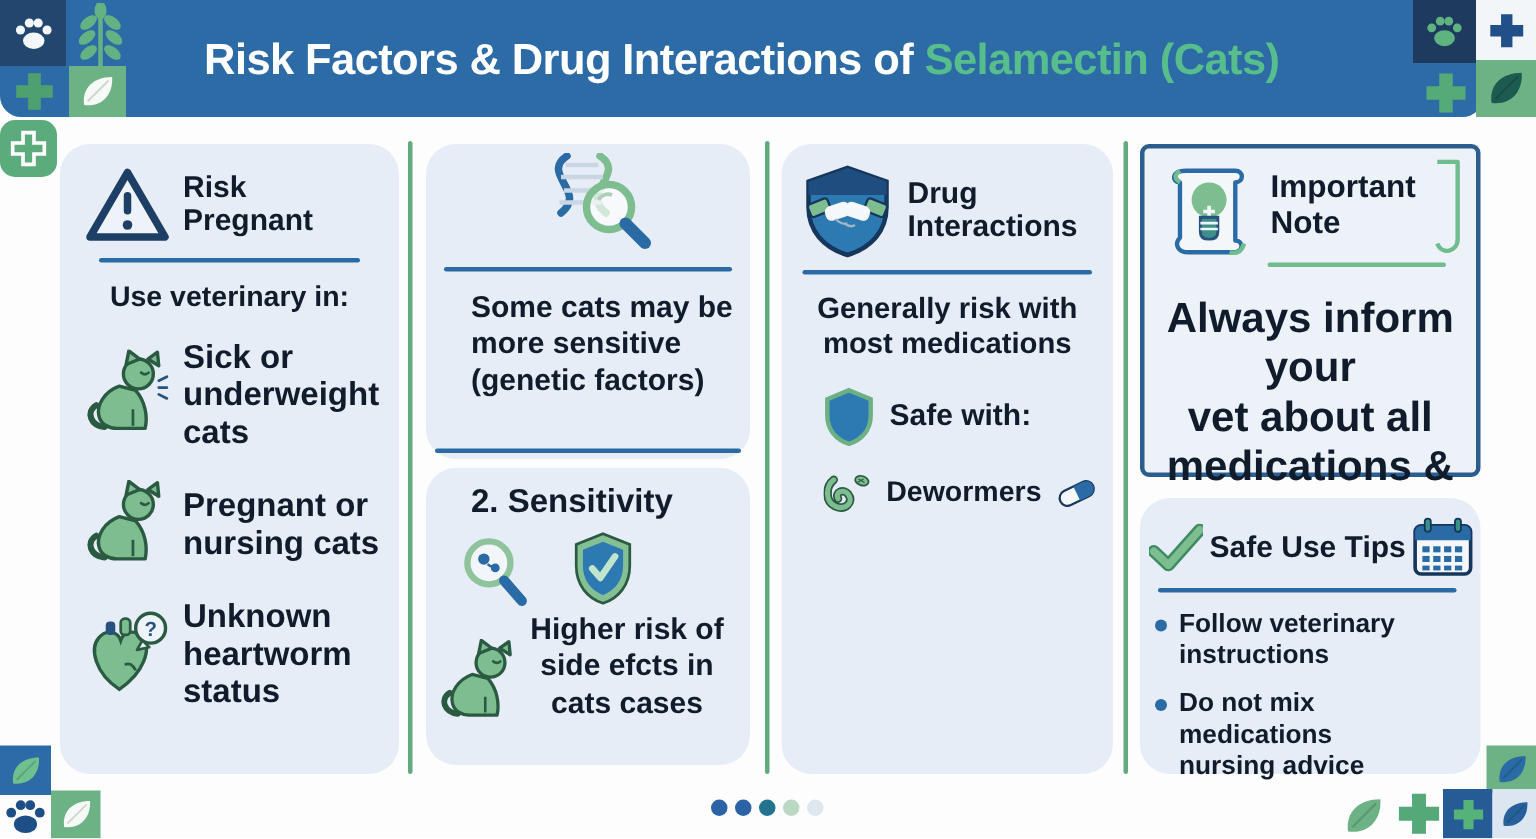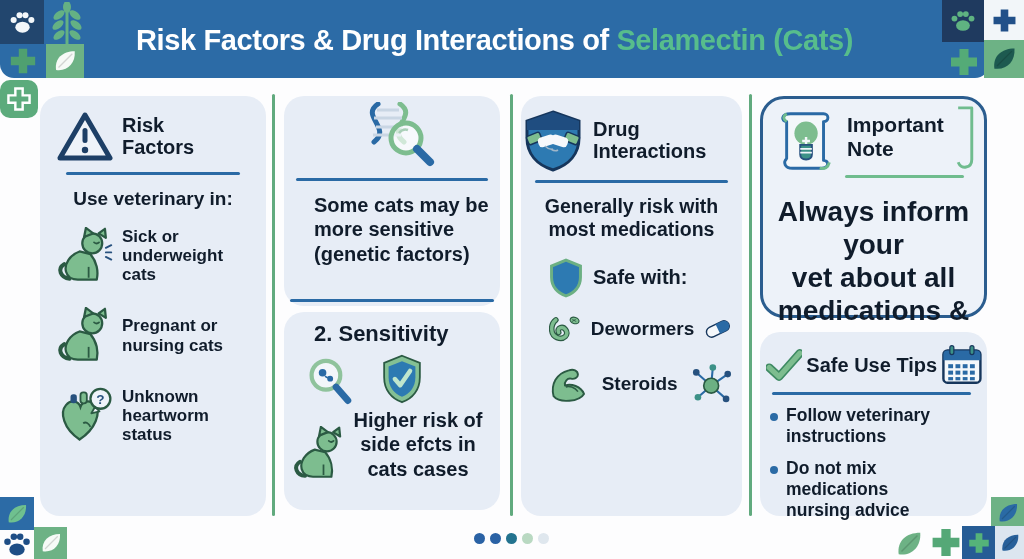--- a/index.html
+++ b/index.html
@@ -19,21 +19,21 @@
   
   .card{position:absolute;background:#e7edf6;border-radius:20px;}
   .vdiv{position:absolute;width:3px;background:#61aa7e;border-radius:2px;}
   .hblue{background:#2a6aa5;height:3px;border-radius:2px;}
   .hgreen{background:#6fbc8e;height:3px;border-radius:2px;}
   .pre{white-space:pre-line;}
   .colhead{display:flex;align-items:center;gap:8px;padding:14px 10px 0 16px;}
   .colhead .t{font-size:20px;line-height:1.08;font-weight:800;color:#101c2b;}
   .sub{font-size:19px;font-weight:700;text-align:center;line-height:1.2;}
   .item{display:flex;align-items:center;gap:8px;padding-left:16px;padding-right:8px;}
-  .item .lbl{font-size:17px;font-weight:600;line-height:1.14;}
+  .item .lbl{font-size:22px;font-weight:600;line-height:1.14;}
   .lrow{display:flex;align-items:center;gap:10px;padding-left:28px;padding-right:8px;margin-top:9px;}
   .lrow .lbl{font-size:19px;font-weight:700;}
   .bullet{display:flex;gap:8px;padding:0 4px 0 10px;margin-top:10px;}
   .bullet .dot{flex:0 0 8px;width:8px;height:8px;border-radius:50%;background:#2a6aa5;margin-top:8px;}
   .bullet .lbl{font-size:17.5px;font-weight:600;line-height:1.22;}
   
   .sq{position:absolute;display:flex;align-items:center;justify-content:center;}
   
   #dots{position:absolute;left:474px;top:533px;display:flex;gap:5px;}
   #dots span{width:11px;height:11px;border-radius:50%;}
@@ -131,21 +131,21 @@
   </div>
 
   <div class="card" style="left:40px;top:96px;width:226px;height:420px">
     <div class="colhead">
       <svg width="58" height="54" viewBox="0 0 58 54">
         <path d="M29 5 L54 48 L4 48 Z" fill="#eef3f9" stroke="#1d3f66" stroke-width="5" stroke-linejoin="round"></path>
         <rect x="26.5" y="18" width="5" height="15" rx="2.5" fill="#1d3f66"></rect>
         <circle cx="29" cy="40" r="3.2" fill="#1d3f66"></circle>
       </svg>
       <div class="t pre">Risk
-Factors</div>
+Pregnant</div>
     </div>
     <div class="hblue" style="margin:8px 26px 0 26px"></div>
     <div class="sub" style="margin-top:13px">Use veterinary in:</div>
 
     <div class="item" style="margin-top:14px">
       <svg width="58" height="62" viewBox="0 0 64 64">
         <use href="#sym-cat"></use>
         <path d="M55 23 l6 -3 M55 28 h6 M55 33 l6 3" stroke="#27517e" stroke-width="2" fill="none" stroke-linecap="round"></path>
       </svg>
       <div class="lbl pre">Sick or
@@ -214,21 +214,21 @@
         <use href="#sym-cat"></use>
       </svg>
     <div class="pre" style="position:absolute;left:58px;top:96px;width:152px;text-align:center;font-size:20px;font-weight:700;line-height:1.22">Higher risk of
 side efcts in
 cats cases</div>
   </div>
 
   <div class="vdiv" style="left:510px;top:94px;height:422px"></div>
 
   <div class="card" style="left:521px;top:96px;width:221px;height:420px">
-    <div class="colhead" style="padding-left:0">
+    <div class="colhead" style="padding-left:12px">
       <svg width="64" height="62" viewBox="0 0 64 62">
         <path d="M32 2 L58 11 V28 C58 44 48 55 32 60 C16 55 6 44 6 28 V11 Z" fill="#2d7ab2" stroke="#16365c" stroke-width="3"></path>
         <path d="M32 2 L58 11 V20 L6 20 V11 Z" fill="#1f4d80"></path>
         <rect x="6" y="24" width="14" height="9" rx="2" fill="#7dbd8f" stroke="#16365c" stroke-width="1.5" transform="rotate(-22 13 28)"></rect>
         <rect x="44" y="24" width="14" height="9" rx="2" fill="#7dbd8f" stroke="#16365c" stroke-width="1.5" transform="rotate(22 51 28)"></rect>
         <rect x="17" y="26" width="17" height="10" rx="4" fill="#f5f8fb" transform="rotate(-18 25 31)"></rect>
         <rect x="30" y="26" width="17" height="10" rx="4" fill="#f5f8fb" transform="rotate(18 39 31)"></rect>
         <path d="M24 36 q4 4 8 3 M30 39 q4 3 7 1" stroke="#9fb6c9" stroke-width="1.6" fill="none"></path>
       </svg>
       <div class="t pre">Drug
@@ -256,41 +256,25 @@
       <div class="lbl">Dewormers</div>
       <svg style="margin-left:auto;margin-right:2px" width="40" height="30" viewBox="0 0 48 30">
         <g transform="rotate(-26 24 15)">
           <rect x="3" y="6" width="42" height="18" rx="9" fill="#f5f8fb" stroke="#16365c" stroke-width="2.5"></rect>
           <path d="M24 6 h12 a9 9 0 0 1 0 18 h-12 z" fill="#2a6aa5"></path>
         </g>
       </svg>
     </div>
 
 
-    <div class="lrow">
-      <svg width="46" height="44" viewBox="0 0 56 52">
-        <path d="M6 42 C2 26 10 12 26 8 C32 6 38 8 38 14 C38 18 33 20 29 19 C24 18 20 23 21 28 C29 25 42 29 46 39 C40 49 14 52 6 42 Z" fill="#7dbd8f" stroke="#2b5a43" stroke-width="2.5" stroke-linejoin="round"></path>
-        <path d="M22 30 C26 28 34 30 38 36" stroke="#2b5a43" stroke-width="2" fill="none"></path>
-      </svg>
-      <div class="lbl">Steroids</div>
-      <svg style="margin-left:auto;margin-right:0" width="50" height="48" viewBox="0 0 56 56">
-        <path d="M28 30 L10 14 M28 30 L30 8 M28 30 L48 16 M28 30 L46 46 M28 30 L12 44" stroke="#2a6aa5" stroke-width="2.5"></path>
-        <circle cx="28" cy="30" r="9" fill="#6cb083" stroke="#2b5a43" stroke-width="2"></circle>
-        <circle cx="10" cy="14" r="4" fill="#27517e"></circle>
-        <circle cx="30" cy="8" r="4" fill="#3c9187"></circle>
-        <circle cx="48" cy="16" r="4" fill="#27517e"></circle>
-        <circle cx="46" cy="46" r="4" fill="#27517e"></circle>
-        <circle cx="12" cy="44" r="4" fill="#3c9187"></circle>
-      </svg>
-    </div>
   </div>
 
   <div class="vdiv" style="left:749px;top:94px;height:422px"></div>
 
-  <div class="card" style="left:760px;top:96px;width:227px;height:222px;background:#edf2f9;border:3.5px solid #2b5d8f;border-radius:24px;box-sizing:border-box">
+  <div class="card" style="left:760px;top:96px;width:227px;height:222px;background:#edf2f9;border:3.5px solid #2b5d8f;border-radius:6px;box-sizing:border-box">
     <svg style="position:absolute;left:12px;top:9px" width="66" height="66" viewBox="0 0 64 68">
       <path d="M14 6 H48 C54 6 54 14 48 14 V54 C54 54 54 62 46 62 H16 C8 62 6 56 10 52 V14 C4 14 4 6 14 6 Z" fill="#f3f7fa" stroke="#2a6aa5" stroke-width="3" stroke-linejoin="round"></path>
       <path d="M10 6 q-6 4 0 8" stroke="#6fbc8e" stroke-width="3" fill="none"></path>
       <path d="M44 62 q8 2 10 -6" stroke="#6fbc8e" stroke-width="3" fill="none"></path>
       <circle cx="30" cy="26" r="12" fill="#7dbd8f"></circle>
       <path d="M30 30 v8 M26 34 h8" stroke="#f3f7fa" stroke-width="2.5"></path>
       <path d="M24 38 h12 v10 c0 3 -2 5 -6 5 s-6 -2 -6 -5 z" fill="#3c9187" stroke="#27517e" stroke-width="2"></path>
       <path d="M24 42 h12 M24 46 h12" stroke="#eef4f9" stroke-width="1.8"></path>
     </svg>
     <div class="pre" style="position:absolute;left:84px;top:14px;font-size:21px;font-weight:800;line-height:1.15">Important

